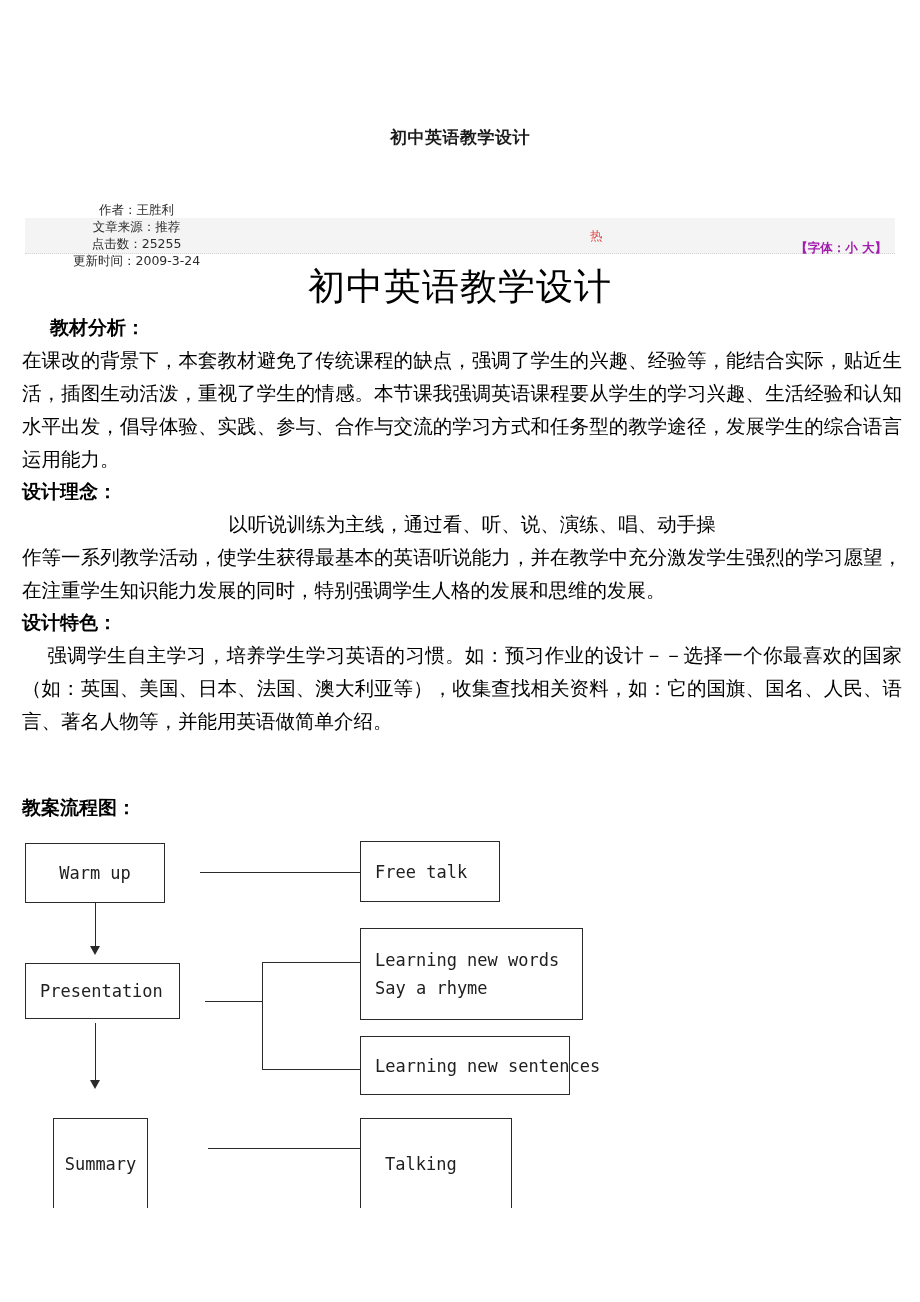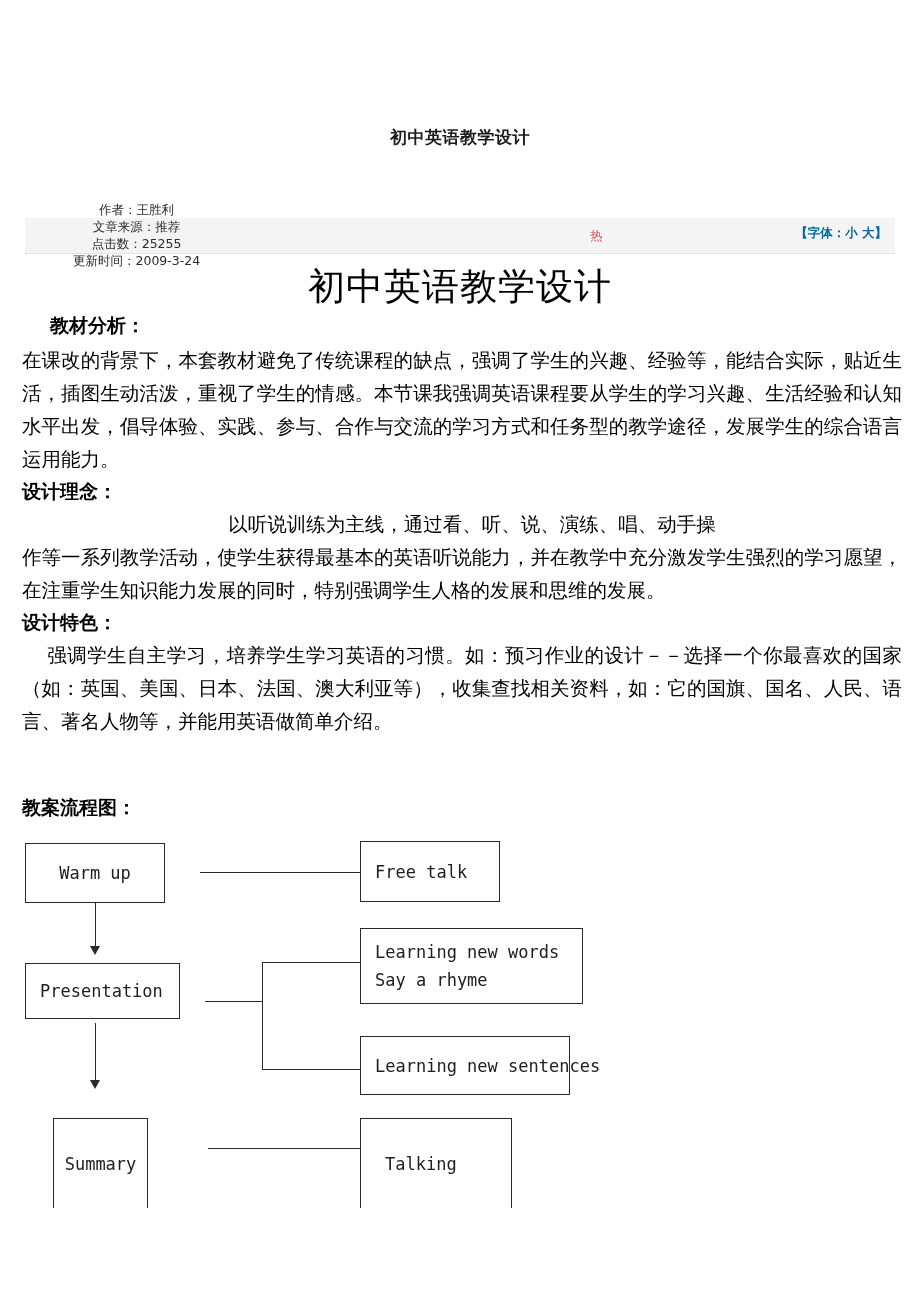--- a/index.html
+++ b/index.html
@@ -64,23 +64,23 @@
   .meta-hot {
     position: absolute;
     left: 565px;
     top: 10px;
     color: #e04a4a;
     font-size: 12.5px;
   }
   .meta-font-ctl {
     position: absolute;
     right: 8px;
-    top: 7px;
+    top: 22px;
     font-size: 12.5px;
-    color: #0369a1;
+    color: #a21caf;
     white-space: nowrap;
     font-weight: 700;
   }
 
   
   .article-title {
     position: absolute;
     left: 0;
     top: 262px;
     width: 920px;
@@ -99,21 +99,21 @@
     top: 312px;
     width: 880px;
   }
   .sec-head {
     font-size: 19px;
     font-weight: 700;
     line-height: 30px;
     margin: 0 0 2px 0;
     font-family: "DejaVu Sans", "Liberation Sans", sans-serif;
   }
-  .sec-head.indent-1 { padding-left: 28px; font-family: Liberation Mono, monospace; }
+  .sec-head.indent-1 { padding-left: 28px; }
   .para {
     font-size: 19.5px;
     line-height: 33px;
     margin: 0;
     text-align: justify;
     font-family: "DejaVu Serif", "Liberation Serif", serif;
     letter-spacing: 0px;
   }
   .para.center-line {
     text-align: center;
@@ -235,21 +235,21 @@
   </div>
 
   <div class="ln h" style="left:205px; top:1001px; width:57px;"></div>
 
   <div class="ln v" style="left:262px; top:962px; height:108px;"></div>
 
   <div class="ln h" style="left:262px; top:962px; width:99px;"></div>
 
   <div class="ln h" style="left:262px; top:1069px; width:99px;"></div>
 
-  <div class="node" style="left:360px; top:928px; width:223px; height:76px;">
+  <div class="node" style="left:360px; top:928px; width:223px; height:92px;">
     <div class="nline">Learning new words</div>
     <div class="nline">Say a rhyme</div>
   </div>
 
   <div class="node" style="left:360px; top:1036px; width:210px; height:59px;">
     <div class="nline">Learning new sentences</div>
   </div>
 
   <div class="ln v" style="left:95px; top:1023px; height:60px;"></div>
   <div class="arrow" style="left:90px; top:1080px;"></div>

